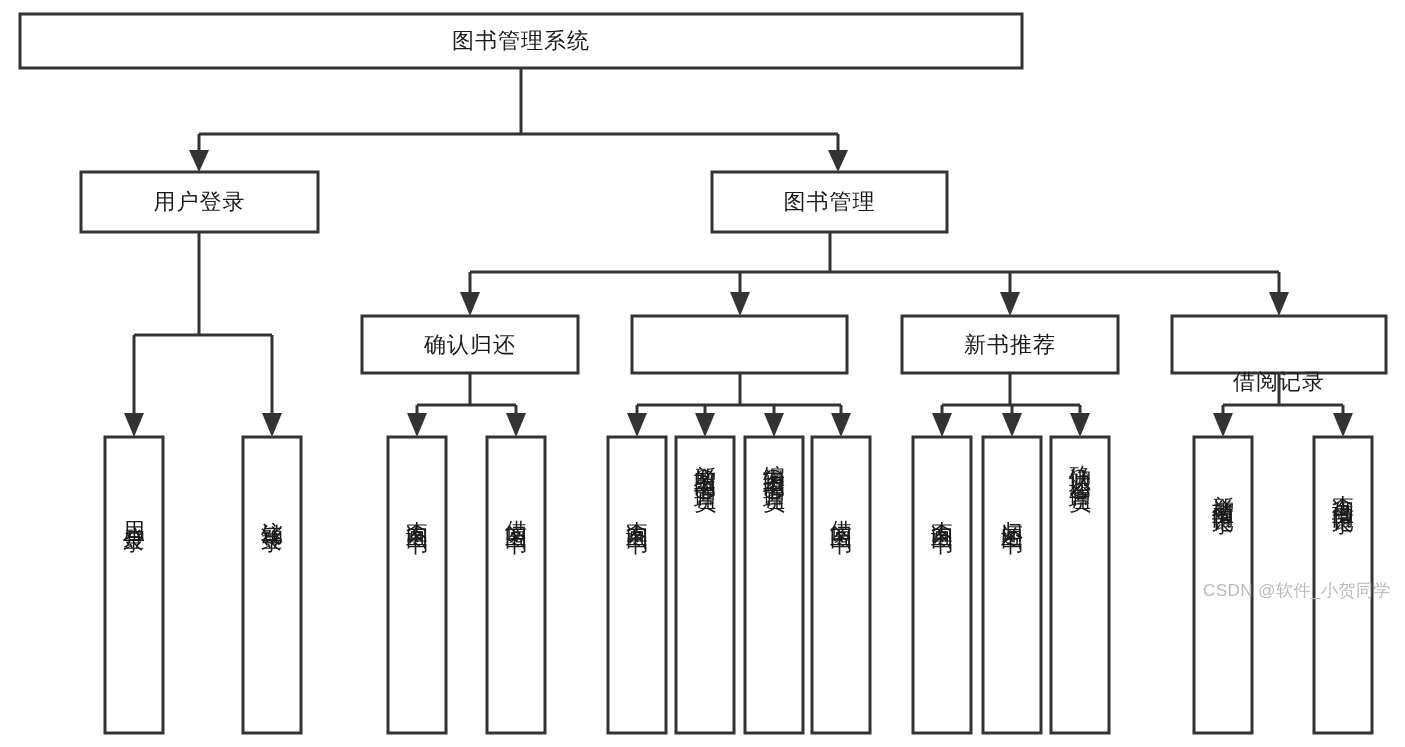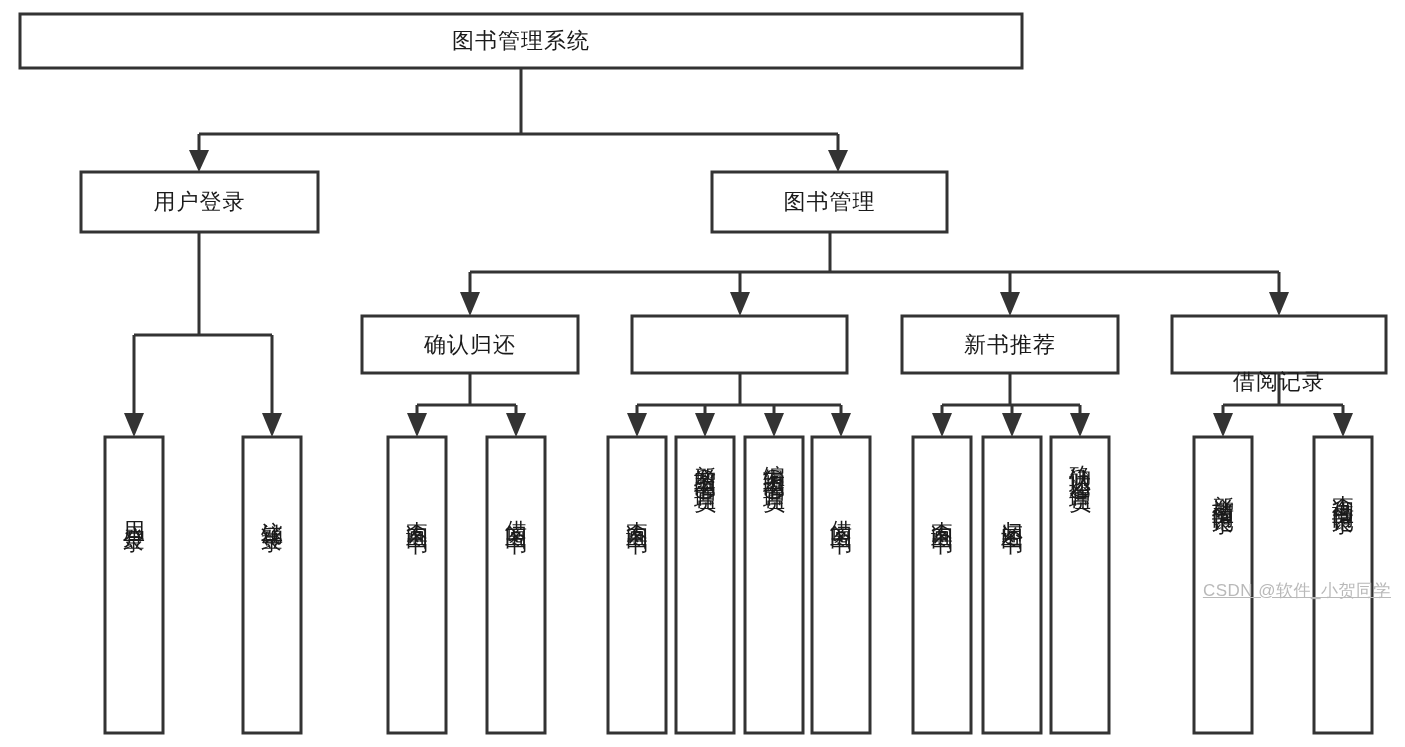--- a/index.html
+++ b/index.html
@@ -75,21 +75,20 @@
   .watermark {
     position: absolute;
     right: 14px;
     bottom: 8px;
     font-family: "Liberation Sans", "DejaVu Sans", sans-serif;
     font-size: 17px;
     color: #b9b9b9;
     letter-spacing: 0.5px;
     white-space: nowrap;
     pointer-events: none;
-    text-decoration: underline;
   }
 </style>
 </head>
 <body>
 
 <div id="diagram-root">
 
   <svg class="flowchart" viewBox="0 0 1405 747">
 
     <g>

